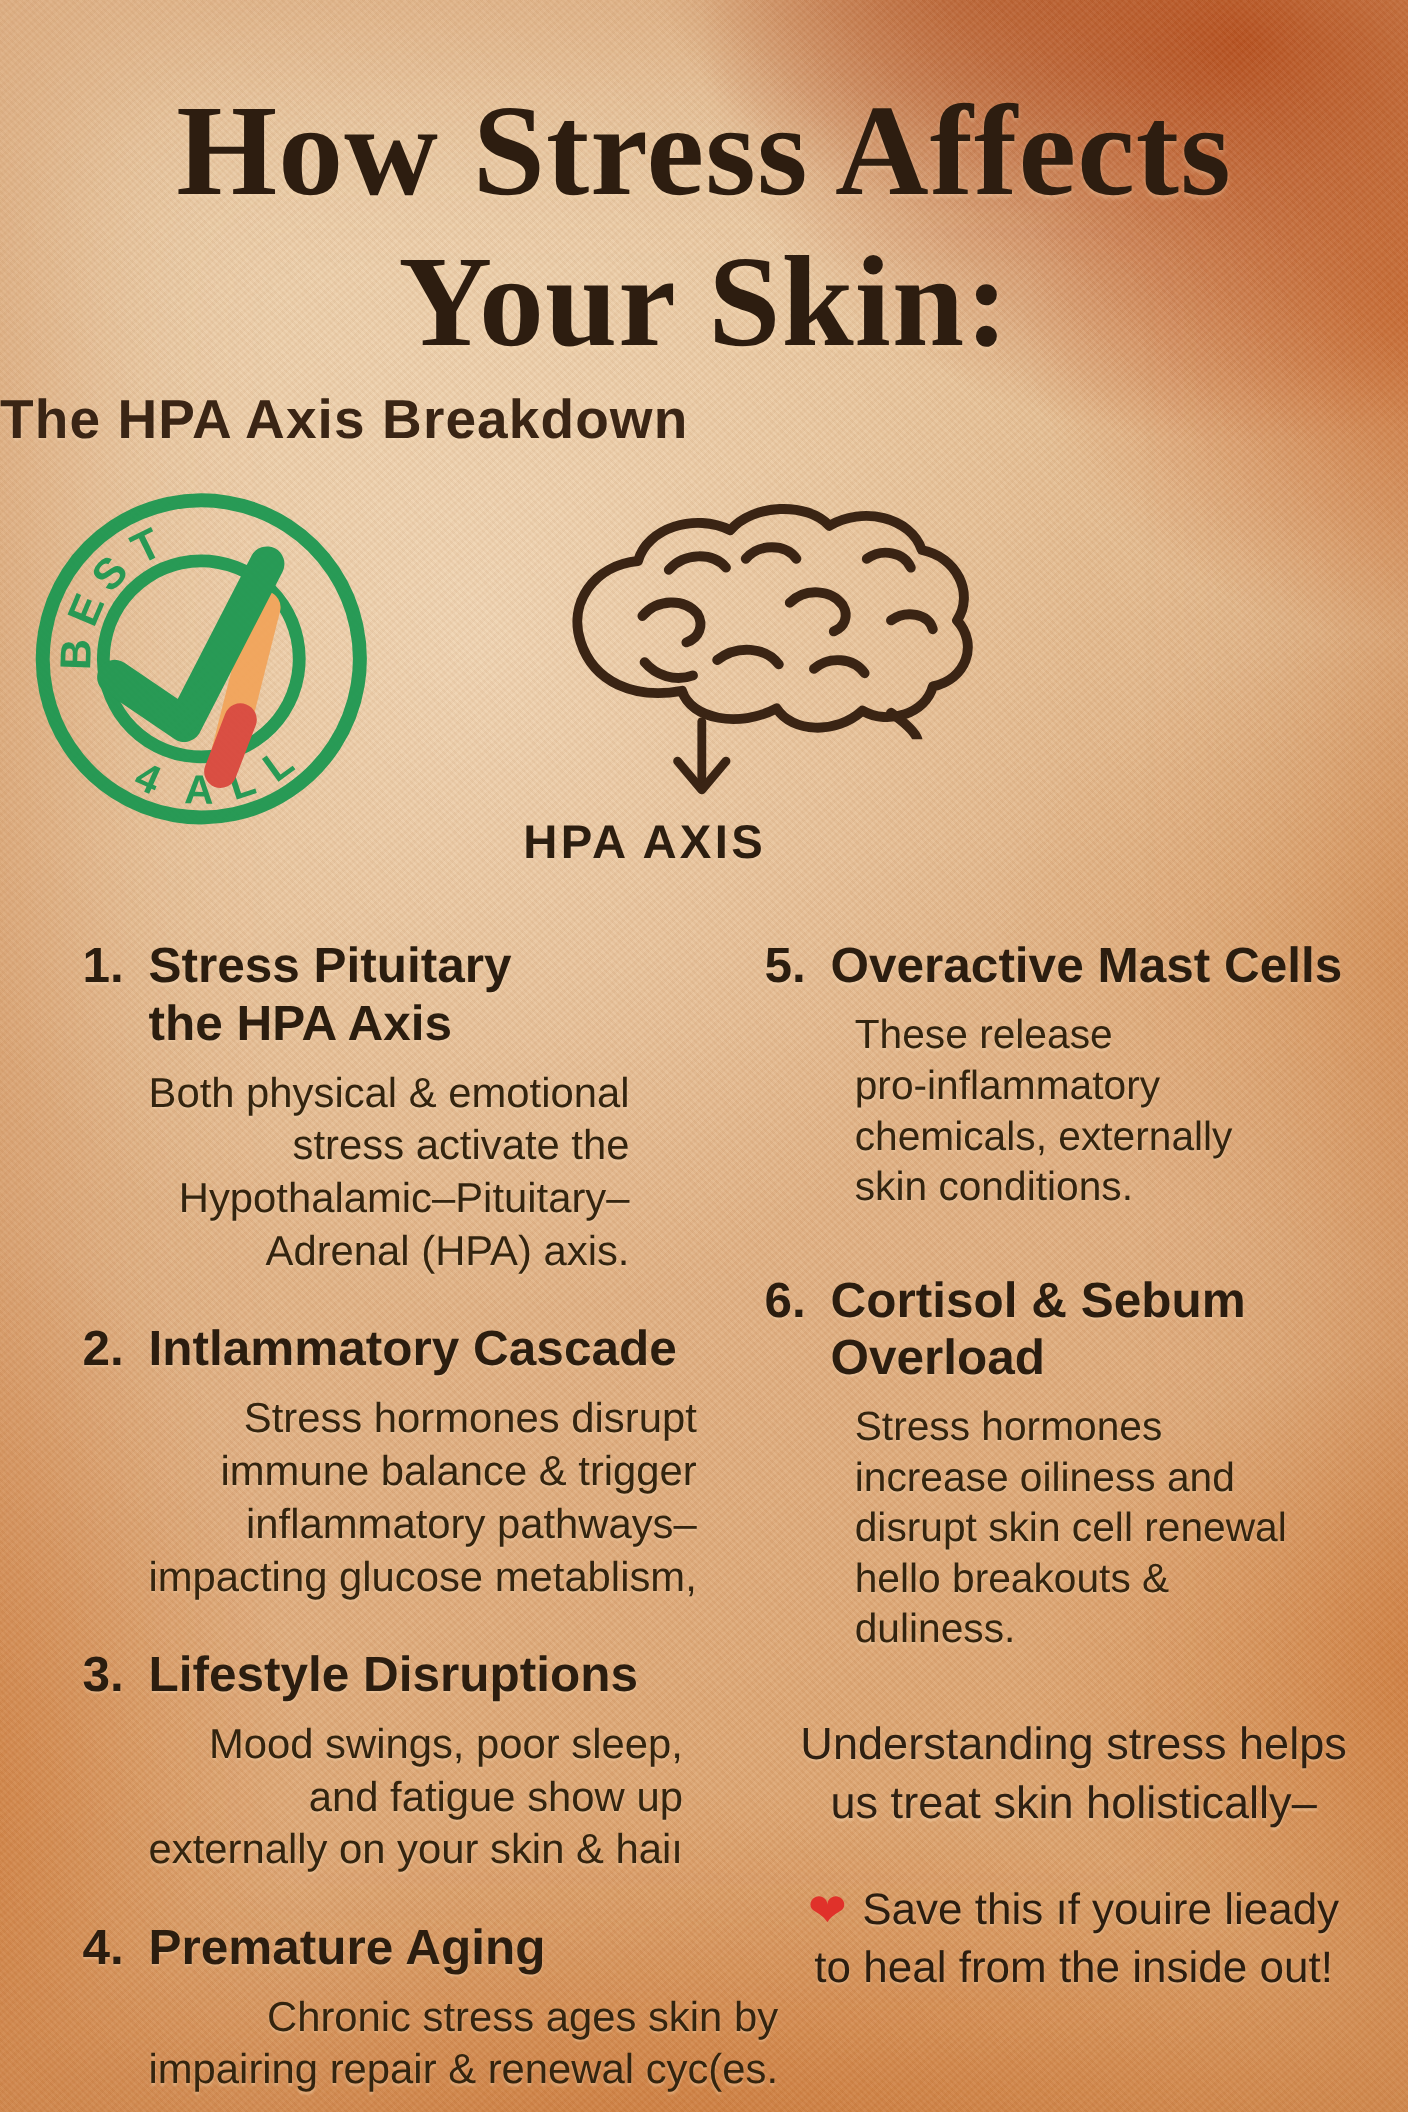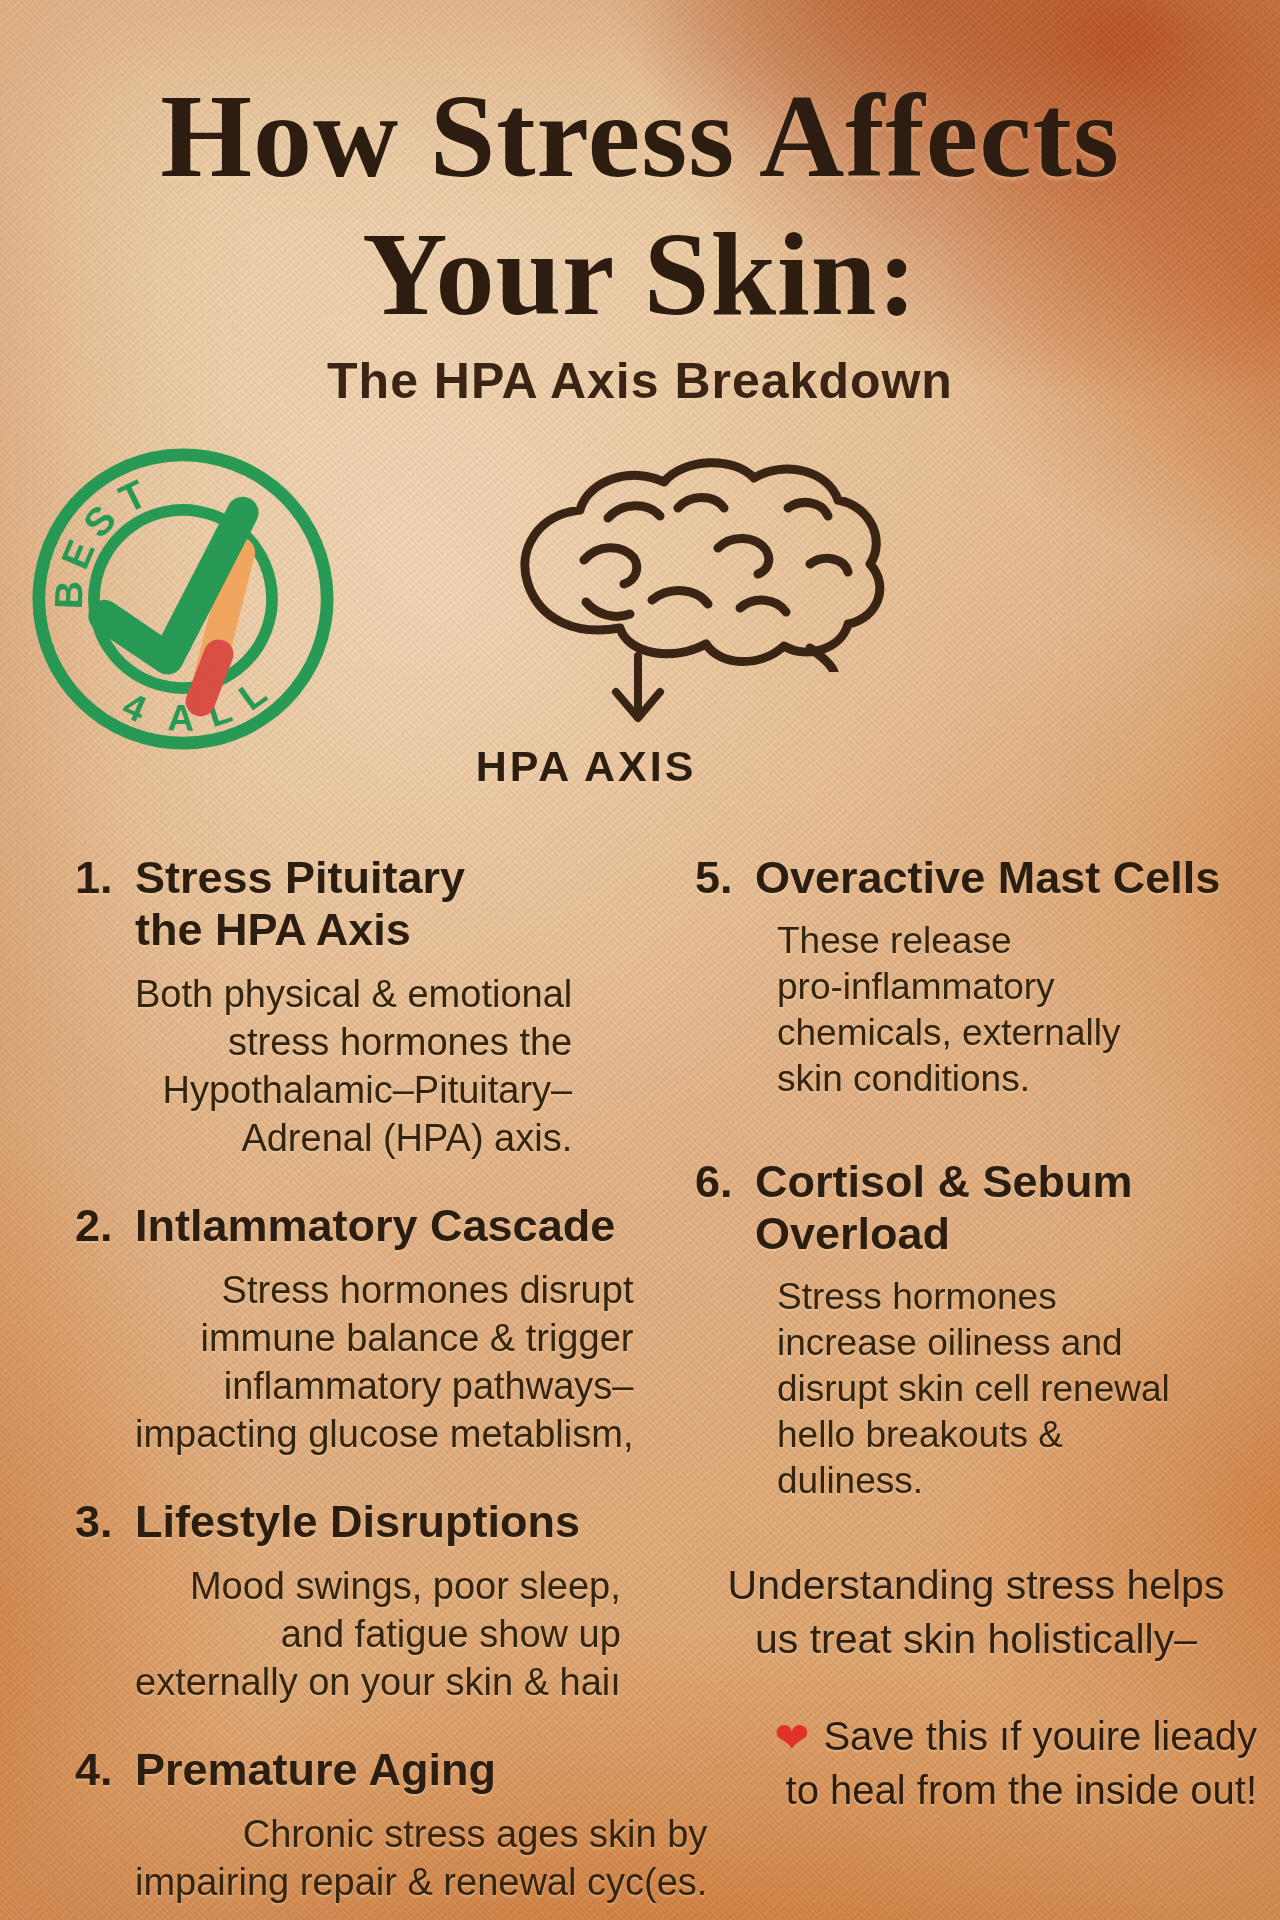--- a/index.html
+++ b/index.html
@@ -22,21 +22,21 @@
       repeating-linear-gradient(45deg, rgba(255,250,240,.05) 0 2px, rgba(120,60,20,.04) 2px 4px),
       repeating-linear-gradient(-42deg, rgba(255,245,230,.04) 0 3px, rgba(140,70,25,.03) 3px 6px);
   }
   .vignette{position:absolute;inset:0;pointer-events:none;
     box-shadow:inset 0 0 190px 40px rgba(186,92,30,.33);}
   .title{position:absolute;top:68px;left:0;width:1280px;margin:0;text-align:center;
     font-family:"Liberation Serif","DejaVu Serif",serif;font-weight:700;
     font-size:118px;line-height:1.17;color:#2d1d10;letter-spacing:1px;
     text-shadow:0 3px 4px rgba(255,226,190,.35);}
   .title span{display:block;}
-  .subtitle{position:absolute;top:352px;left:0;width:1280px;text-align:center;
+  .subtitle{position:absolute;top:352px;left:0;width:1280px;text-align:left;
     font-size:50px;font-weight:700;color:#3a2515;letter-spacing:1px;
     text-shadow:0 2px 3px rgba(255,228,195,.4);}
   .stamp{position:absolute;left:24px;top:440px;width:318px;height:318px;
     transform:rotate(-12deg);opacity:.93;}
   .stamp text{font-family:"Liberation Sans","DejaVu Sans",sans-serif;font-weight:700;}
   .brain{position:absolute;left:492px;top:452px;width:400px;height:220px;}
   .down-arrow{position:absolute;left:606px;top:652px;width:64px;height:92px;}
   .hpa-label{position:absolute;top:742px;left:0;width:1172px;text-align:center;
     font-size:43px;font-weight:700;color:#2c1e10;letter-spacing:3px;
     text-shadow:0 2px 3px rgba(255,228,195,.4);}
@@ -49,21 +49,21 @@
   .num{width:60px;flex-shrink:0;font-size:45px;font-weight:700;line-height:52px;color:#2b1d0f;}
   .heading{font-size:45px;font-weight:700;line-height:52px;color:#2b1d0f;margin-bottom:14px;}
   .heading div,.ibody div{white-space:nowrap;}
   .col-left .ibody div{font-size:38px;line-height:48px;text-align:right;}
   .col-right .ibody div{font-size:37px;line-height:46px;margin-left:22px;}
   .ibody{color:#33240f;}
   .item,.heading,.ibody{text-shadow:0 2px 2px rgba(255,228,195,.38);}
   .closing{margin-top:10px;text-align:center;font-size:41px;line-height:54px;
     font-weight:500;color:#2e2012;text-shadow:0 2px 2px rgba(255,228,195,.38);}
   .closing div{white-space:nowrap;}
-  .save-note{margin-top:44px;text-align:right;font-size:40px;line-height:52px;
+  .save-note{margin-top:44px;text-align:center;font-size:40px;line-height:52px;
     font-weight:500;color:#2b1d0f;text-shadow:0 2px 2px rgba(255,228,195,.38);}
   .save-note div{white-space:nowrap;}
   .heart{color:#e0312a;margin-right:14px;font-size:42px;vertical-align:-2px;
     text-shadow:none;}
 </style>
 </head>
 <body>
 
 <div class="poster">
   <div class="grain"></div>
@@ -125,21 +125,21 @@
 
     <div class="item">
       <div class="num">1.</div>
       <div class="content">
         <div class="heading">
           <div>Stress Pituitary</div>
           <div>the HPA Axis</div>
         </div>
         <div class="ibody">
           <div>Both physical &amp; emotional</div>
-          <div>stress hormones the</div>
+          <div>stress activate the</div>
           <div>Hypothalamic–Pituitary–</div>
           <div>Adrenal (HPA) axis.</div>
         </div>
       </div>
     </div>
 
     <div class="item">
       <div class="num">2.</div>
       <div class="content">
         <div class="heading">

